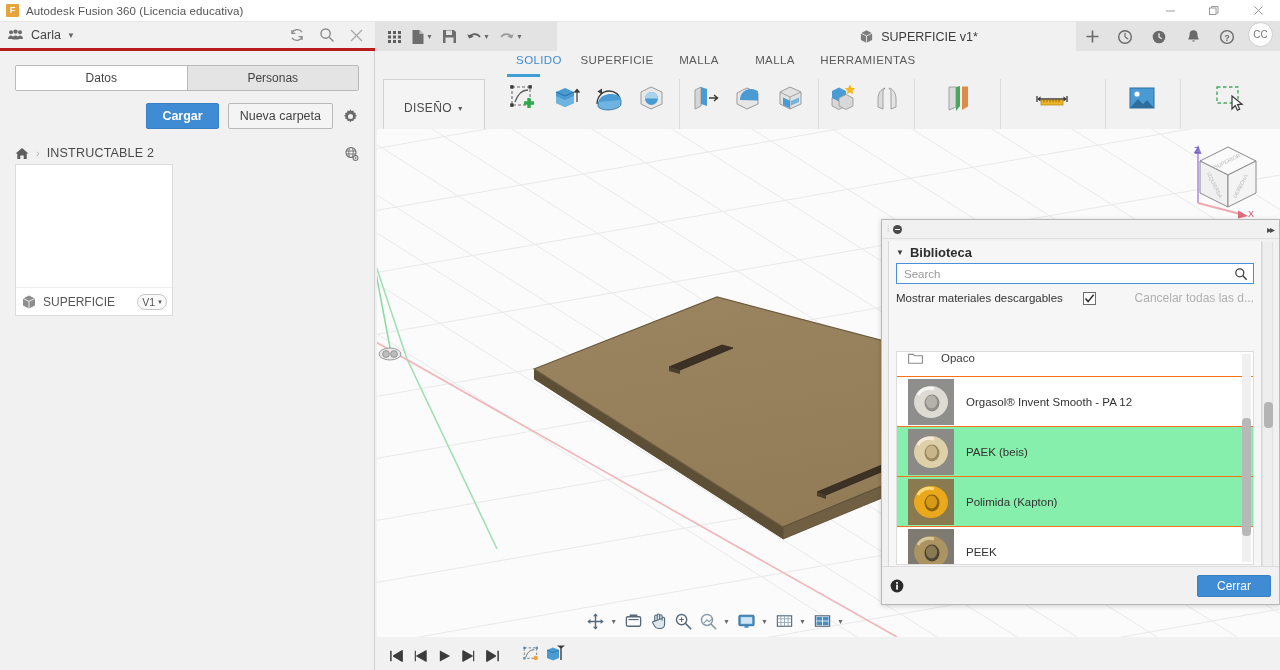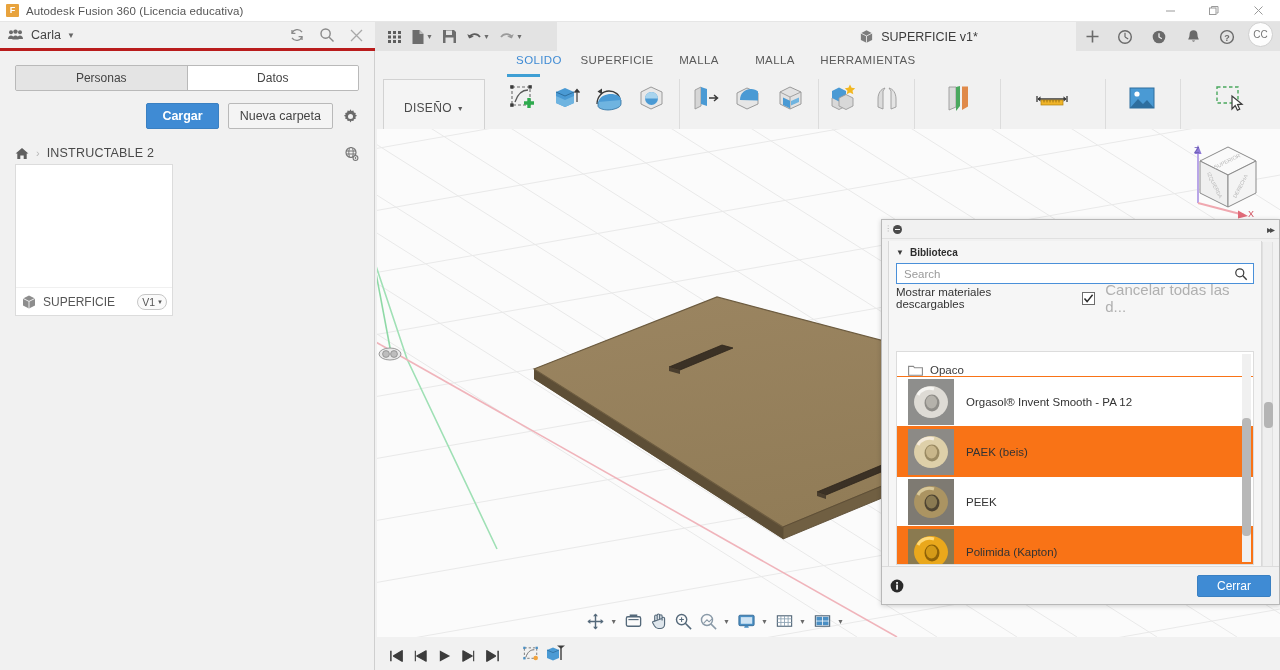--- a/index.html
+++ b/index.html
@@ -232,21 +232,21 @@
   .dlg-expand { margin-left: auto; margin-right: 6px; color: #4a4a4a; font-size: 10px; letter-spacing: -2px; }
 
   .dlg-body {
     position: absolute; left: 6px; top: 21px; width: 374px; bottom: 32px;
     background: #f6f6f6; border: 1px solid #d8d8d8; border-top: none;
   }
   .lib-header {
     height: 22px; display: flex; align-items: center; gap: 6px; padding-left: 7px;
   }
   .lib-caret { font-size: 8px; color: #3a3a3a; }
-  .lib-title { font-size: 10px; font-weight: bold; color: #2e2e2e; }
+  .lib-title { font-size: 13px; font-weight: bold; color: #2e2e2e; }
 
   .searchrow { padding: 0 7px; }
   .searchbox {
     height: 21px; border: 1px solid #4a90d9; background: #ffffff;
     display: flex; align-items: center; padding: 0 5px;
   }
   .searchbox input {
     flex: 1; border: none; outline: none; font-family: "Liberation Sans", sans-serif;
     font-size: 11.5px; color: #333; background: transparent;
   }
@@ -266,35 +266,35 @@
 
   .showrow {
     height: 28px; display: flex; align-items: center; padding: 0 7px; gap: 10px;
   }
   .show-lbl { font-size: 11.5px; color: #333; }
   .chk {
     width: 13px; height: 13px; border: 1px solid #6d6d6d; background: #fff;
     display: flex; align-items: center; justify-content: center; margin-left: 10px;
   }
   .chk svg { display: block; }
-  .cancel-lbl { margin-left: auto; font-size: 15px; color: #b0b0b0; }
+  .cancel-lbl { margin-left: auto; font-size: 12px; color: #b0b0b0; }
 
   .listwrap {
     position: absolute; left: 7px; right: 7px; top: 110px; bottom: 6px;
     background: #ffffff; border: 1px solid #dcdcdc; overflow: hidden;
   }
-  .folderrow { height: 24px; display: flex; align-items: flex-end; gap: 7px; padding-left: 11px; background:#fff; }
+  .folderrow { height: 24px; display: flex; align-items: flex-start; gap: 18px; padding-left: 11px; background:#fff; }
   .folder-ic { color: #7d7d7d; display: flex; align-items: center; }
   .folder-lbl { font-size: 11.5px; color: #3a3a3a; }
 
   .matrow {
     height: 50px; display: flex; align-items: center; gap: 12px; padding-left: 11px;
     border-top: 1px solid #f97316; background: #fff;
   }
-  .matrow.alt { background: #f97316; }
+  .matrow.alt { background: #86efac; }
   .swatch { width: 46px; height: 46px; flex: 0 0 46px; }
   .mat-name { font-size: 11.5px; color: #333; }
 
   .list-scroll {
     position: absolute; right: 2px; top: 66px; width: 9px; height: 118px;
     background: #b8b8b8; border-radius: 4px;
   }
   .list-scrolltrack {
     position: absolute; right: 2px; top: 2px; bottom: 2px; width: 9px; background: #f0f0f0;
   }
@@ -381,22 +381,22 @@
       <div class="ic">
         <svg width="15" height="15" viewBox="0 0 15 15">
             <path d="M2 2l11 11M13 2L2 13" stroke="#a8a8a8" stroke-width="1.3"></path>
           </svg>
       </div>
     </div>
   </div>
 
   <div class="datapanel">
     <div class="dp-tabs">
+      <div class="dp-tab active">Datos</div>
       <div class="dp-tab">Personas</div>
-      <div class="dp-tab active">Datos</div>
     </div>
 
     <div class="dp-actions">
       <div class="btn-cargar">Cargar</div>
       <div class="btn-nuevacarpeta">Nueva carpeta</div>
       <div class="gear-btn">
         <svg width="17" height="17" viewBox="0 0 17 17">
           <path d="M8.5 1.2l1 1.7 1.9-.4.5 1.9 1.9.5-.4 1.9 1.7 1-1.7 1 .4 1.9-1.9.5-.5 1.9-1.9-.4-1 1.7-1-1.7-1.9.4-.5-1.9-1.9-.5.4-1.9-1.7-1 1.7-1-.4-1.9 1.9-.5.5-1.9 1.9.4z" fill="#6a6a6a"></path>
           <circle cx="8.5" cy="8.5" r="2.5" fill="#f1f1f1"></circle>
         </svg>
@@ -986,46 +986,46 @@
               <rect width="46" height="46" fill="#8c8a86"></rect>
               <ellipse cx="23" cy="23" rx="17" ry="16" fill="#ded0a9"></ellipse>
               <ellipse cx="24" cy="24" rx="7.5" ry="8.5" fill="#9a8a62"></ellipse>
               <path d="M10 16c3-6 10-8 16-6" fill="none" stroke="#f4eada" stroke-width="3"></path>
               <ellipse cx="23.5" cy="23" rx="5.6" ry="6.4" fill="#c8b68a"></ellipse>
             </svg>
           </span>
           <span class="mat-name">PAEK (beis)</span>
         </div>
 
+        <div class="matrow alt">
+          <span class="swatch">
+            <svg width="46" height="46" viewBox="0 0 46 46">
+              <rect width="46" height="46" fill="#8a7a50"></rect>
+              <ellipse cx="23" cy="23" rx="17" ry="16" fill="#eaa81c"></ellipse>
+              <ellipse cx="24" cy="24" rx="7.5" ry="8.5" fill="#8e6208"></ellipse>
+              <path d="M10 16c3-6 10-8 16-6" fill="none" stroke="#ffd978" stroke-width="3"></path>
+              <ellipse cx="23.5" cy="23" rx="5.6" ry="6.4" fill="#d49a18"></ellipse>
+            </svg>
+          </span>
+          <span class="mat-name">Polimida (Kapton)</span>
+        </div>
+
         <div class="matrow">
           <span class="swatch">
             <svg width="46" height="46" viewBox="0 0 46 46">
               <rect width="46" height="46" fill="#7e7a72"></rect>
               <ellipse cx="23" cy="23" rx="17" ry="16" fill="#ab9462"></ellipse>
               <ellipse cx="24" cy="24" rx="7.5" ry="8.5" fill="#4e4432"></ellipse>
               <path d="M10 16c3-6 10-8 16-6" fill="none" stroke="#d8c89a" stroke-width="3"></path>
               <ellipse cx="23.5" cy="23" rx="5.6" ry="6.4" fill="#8a7a52"></ellipse>
             </svg>
           </span>
           <span class="mat-name">PEEK</span>
         </div>
 
-        <div class="matrow alt">
-          <span class="swatch">
-            <svg width="46" height="46" viewBox="0 0 46 46">
-              <rect width="46" height="46" fill="#8a7a50"></rect>
-              <ellipse cx="23" cy="23" rx="17" ry="16" fill="#eaa81c"></ellipse>
-              <ellipse cx="24" cy="24" rx="7.5" ry="8.5" fill="#8e6208"></ellipse>
-              <path d="M10 16c3-6 10-8 16-6" fill="none" stroke="#ffd978" stroke-width="3"></path>
-              <ellipse cx="23.5" cy="23" rx="5.6" ry="6.4" fill="#d49a18"></ellipse>
-            </svg>
-          </span>
-          <span class="mat-name">Polimida (Kapton)</span>
-        </div>
-
         <div class="list-scrolltrack"></div>
         <div class="list-scroll"></div>
       </div>
     </div>
 
     <div class="panel-scrolltrack">
       <div class="panel-scrollthumb"></div>
     </div>
 
     <div class="dlg-foot">

